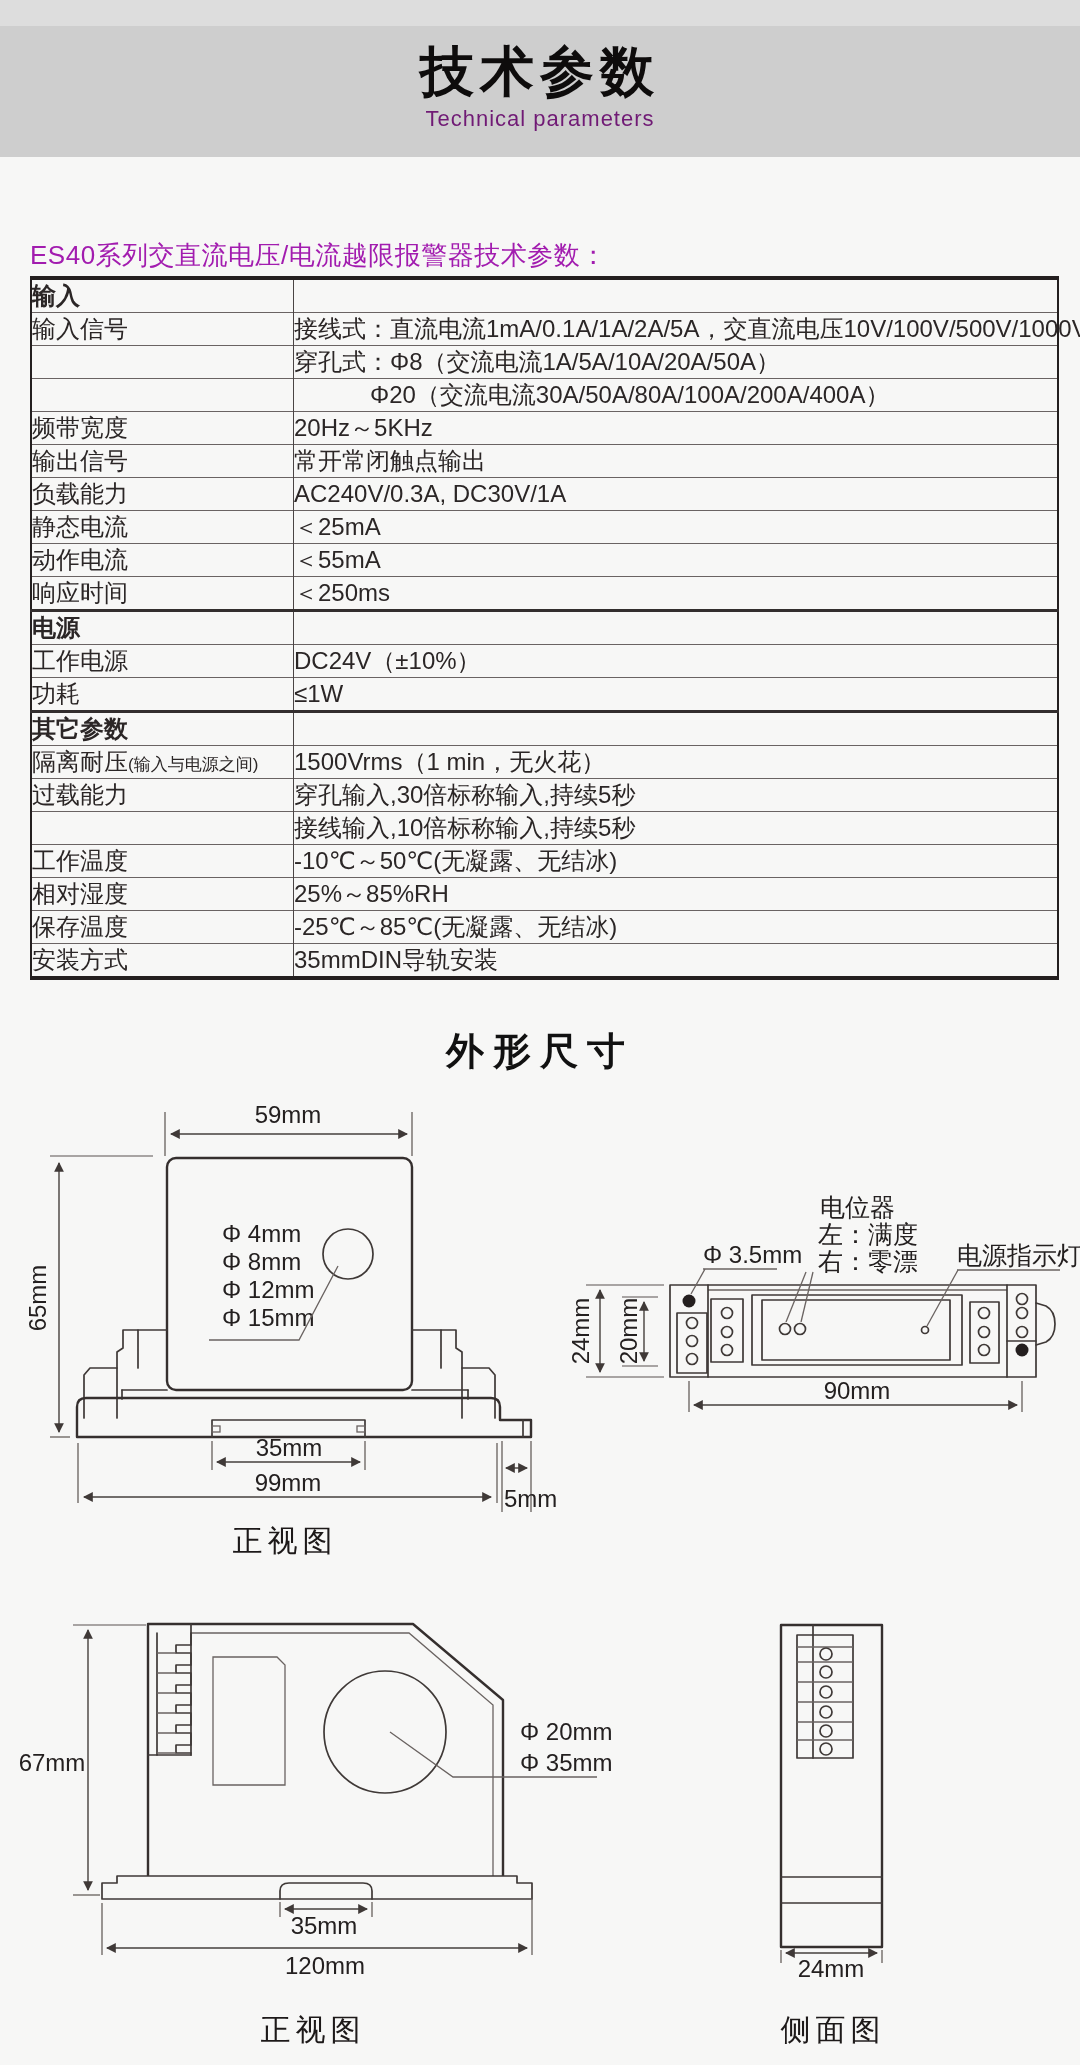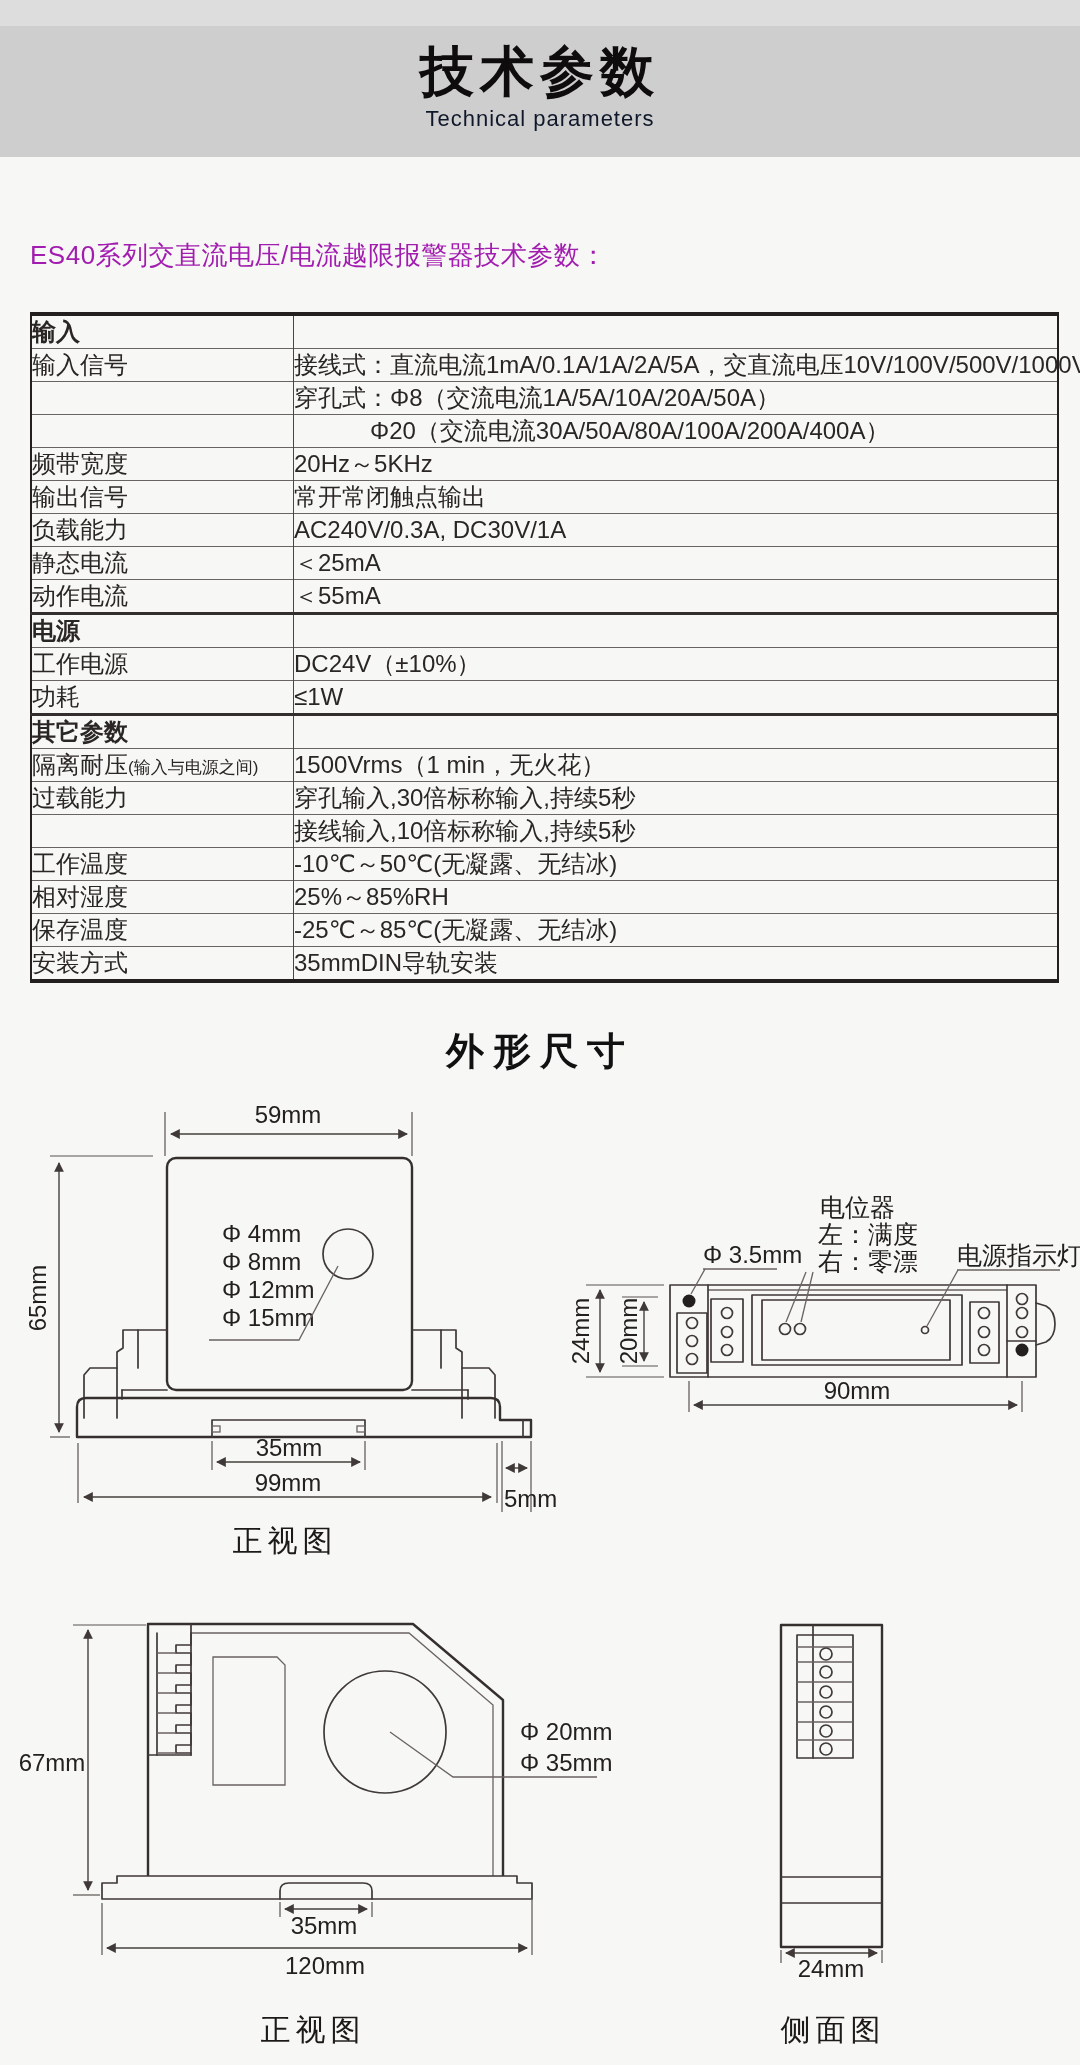--- a/index.html
+++ b/index.html
@@ -4,25 +4,25 @@
 <style>
   html,body{margin:0;padding:0;background:#f7f7f6;}
   .page{position:relative;width:1080px;height:2065px;margin:0 auto;background:#f7f7f6;
         font-family:"Liberation Sans","DejaVu Sans",sans-serif;overflow:hidden;}
   
   .banner{position:absolute;left:0;top:0;width:1080px;height:157px;background:#cecece;}
   .banner-strip{position:absolute;left:0;top:0;width:1080px;height:26px;background:#dddddd;}
   .banner-title{position:absolute;left:0;top:36px;width:1080px;text-align:center;
     font-size:54px;font-weight:700;color:#0e0c0c;letter-spacing:6px;}
   .banner-sub{position:absolute;left:0;top:106px;width:1080px;text-align:center;
-    font-size:22px;color:#0f172a;letter-spacing:1px;}
+    font-size:22px;color:#701a75;letter-spacing:1px;}
   
   .intro{position:absolute;left:30px;top:238px;font-size:26px;color:#a21caf;letter-spacing:.5px;}
   table.spec{position:absolute;left:30px;top:276px;width:1029px;border-collapse:collapse;
-    table-layout:fixed;margin-top:36px;}
+    table-layout:fixed;}
   table.spec{border:2.5px solid #241f1f;border-top-width:4px;border-bottom-width:4px;}
   table.spec td{height:29px;font-size:24px;color:#2b2626;vertical-align:middle;
     border-top:1.5px solid #6a6363;white-space:nowrap;overflow:visible;padding:0;}
   table.spec tr:first-child td{border-top:none;}
   table.spec tr.section td{border-top:3px solid #332e2e;font-weight:700;}
   td.c1{width:261px;padding-left:18px;border-right:1.6px solid #4a4444;}
   td.c2{padding-left:29px;}
   td.c2.indent{padding-left:76px;}
   .note{font-size:17px;}
   
@@ -82,20 +82,24 @@
           <td class="c1"><span>负载能力</span></td>
           <td class="c2">AC240V/0.3A, DC30V/1A</td>
         </tr>
         <tr>
           <td class="c1"><span>静态电流</span></td>
           <td class="c2">＜25mA</td>
         </tr>
         <tr>
           <td class="c1"><span>动作电流</span></td>
           <td class="c2">＜55mA</td>
+        </tr>
+        <tr>
+          <td class="c1"><span>响应时间</span></td>
+          <td class="c2">＜250ms</td>
         </tr>
         <tr class="section">
           <td class="c1"><span>电源</span></td>
           <td class="c2"></td>
         </tr>
         <tr>
           <td class="c1"><span>工作电源</span></td>
           <td class="c2">DC24V（±10%）</td>
         </tr>
         <tr>

